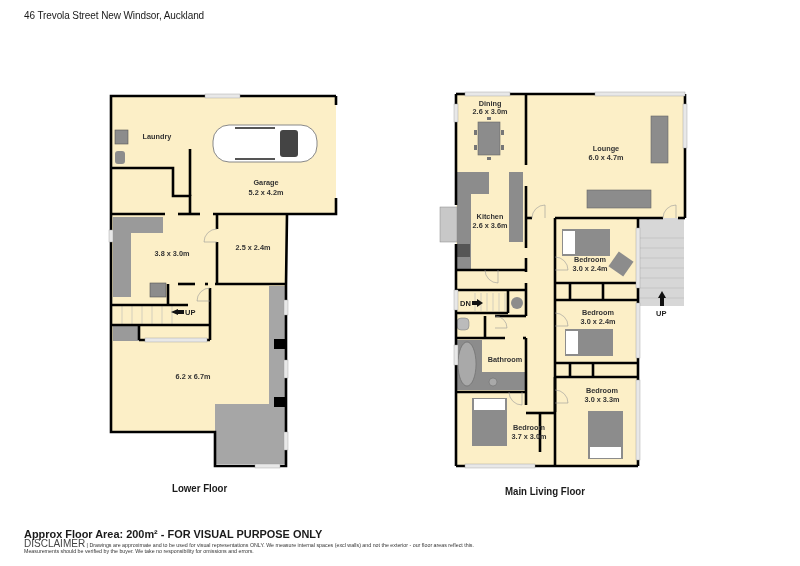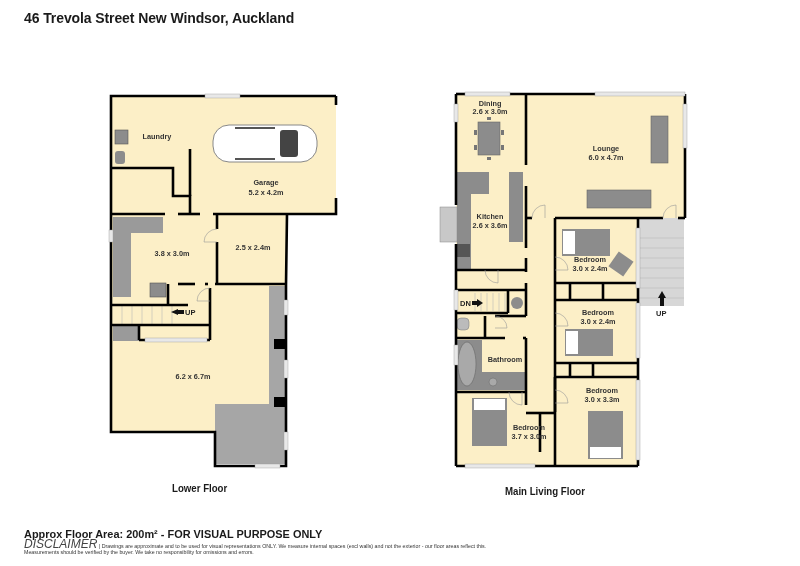--- a/index.html
+++ b/index.html
@@ -1,22 +1,22 @@
 <!DOCTYPE html>
 <html><head>
 <meta charset="utf-8">
 <style>
   html,body{margin:0;padding:0;}
   body{width:800px;height:566px;background:#ffffff;position:relative;overflow:hidden;font-family:"Liberation Sans",sans-serif;color:#1a1a1a;}
-  .title{position:absolute;left:24px;top:10px;font-size:14px;font-weight:bold;letter-spacing:-0.1px;}
+  .title{position:absolute;left:24px;top:10px;font-size:10px;font-weight:normal;letter-spacing:-0.1px;}
   svg.plan{position:absolute;left:0;top:0;}
   .floor-label{position:absolute;font-size:10.5px;font-weight:bold;transform:scaleX(0.92);transform-origin:left top;}
   .footer-area{position:absolute;left:24px;top:528px;font-size:11.5px;font-weight:bold;transform:scaleX(0.95);transform-origin:left top;}
   .disclaimer{position:absolute;left:24px;top:541px;font-size:5.3px;line-height:6.2px;width:470px;color:#333;}
-  .disclaimer .dtag{font-style:italic;font-size:12px;color:#444;}
+  .disclaimer .dtag{font-size:10px;color:#444;}
   .room-text{font-family:"Liberation Sans",sans-serif;font-size:7.3px;font-weight:bold;fill:#333;text-anchor:middle;}
   .updn{font-family:"Liberation Sans",sans-serif;font-size:7.5px;font-weight:bold;fill:#222;}
 </style>
 </head>
 <body>
 
 <div class="title">46 Trevola Street New Windsor, Auckland</div>
 
 <svg class="plan" width="800" height="566" viewBox="0 0 800 566">
 

